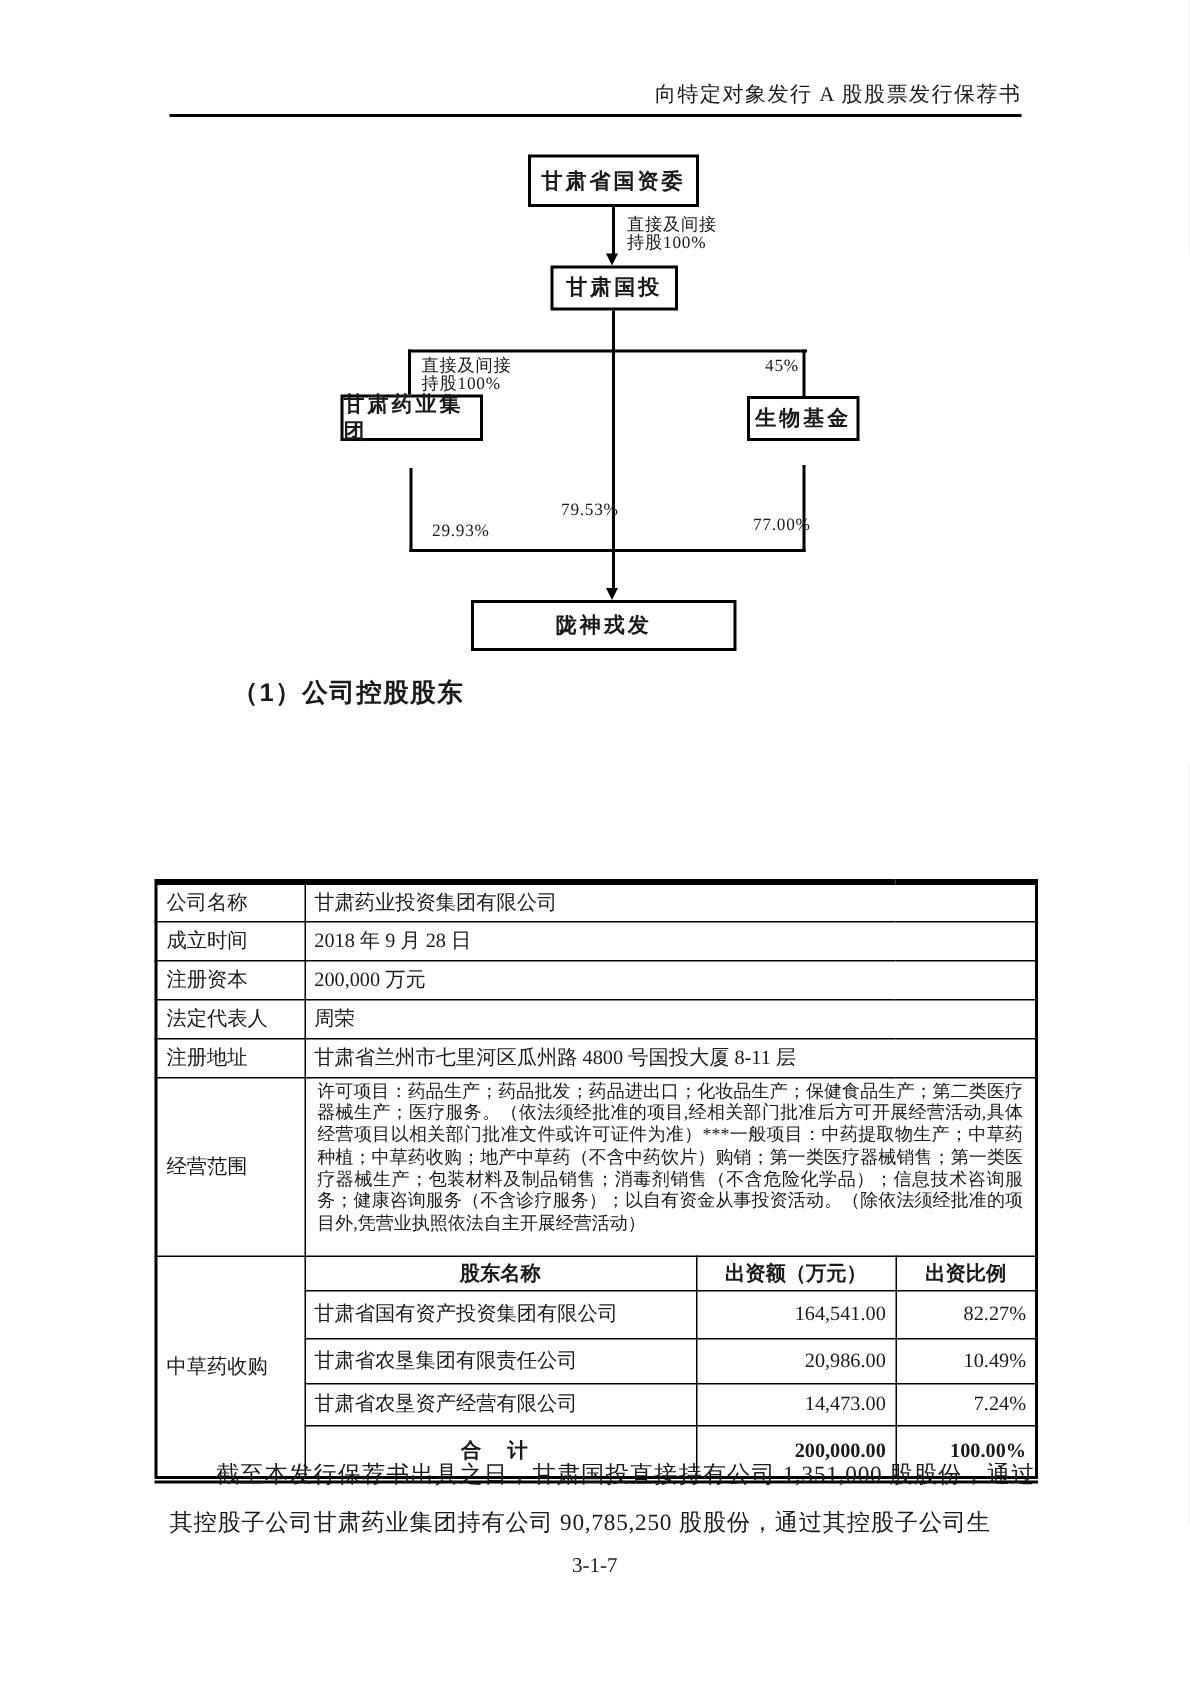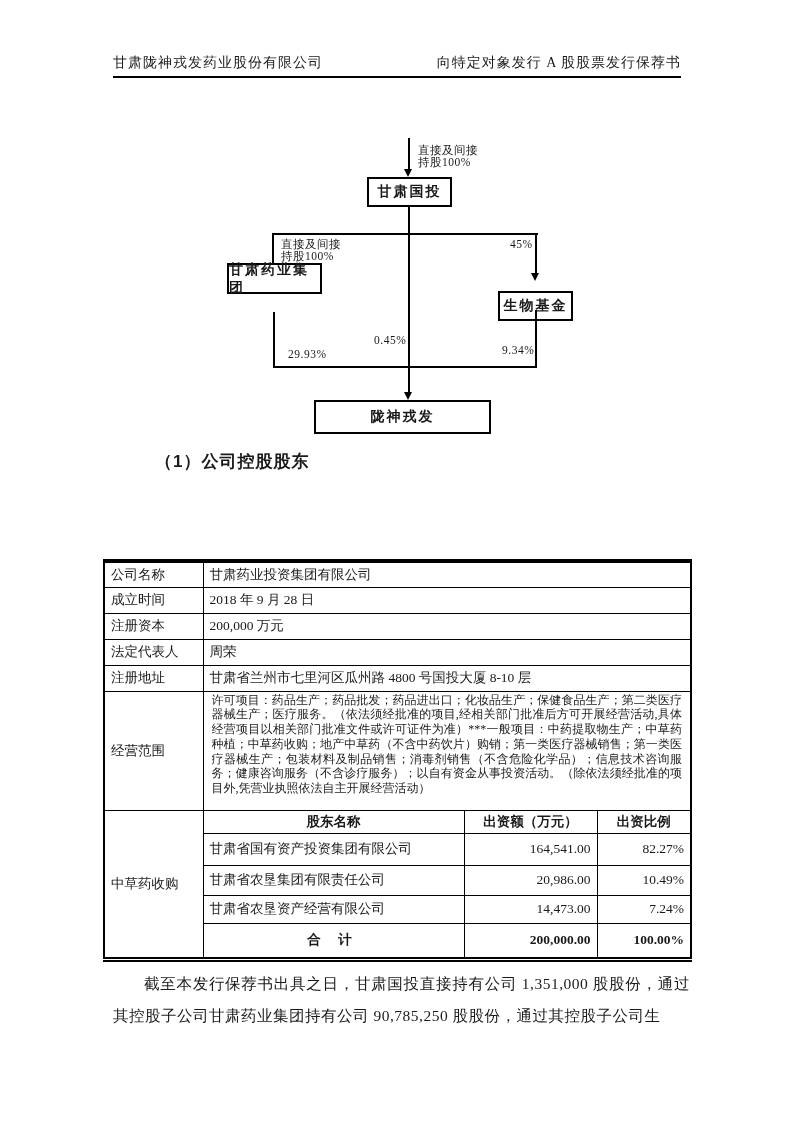--- a/index.html
+++ b/index.html
@@ -38,21 +38,21 @@
   }
   .para{
     position:absolute;left:113px;width:577px;
     font-size:15.5px;line-height:31px;text-align:justify;text-indent:31px;
     letter-spacing:0.5px;
   }
   .para1{top:483px;}
   .para2{top:968px;line-height:32px;}
   
   table.info{
-    position:absolute;left:103px;top:559px;width:587px;
+    position:absolute;left:103px;top:586px;width:587px;
     border-collapse:collapse;table-layout:fixed;
     border:2px solid #000;border-top:4px solid #000;border-bottom:5px double #000;padding-left:44px;
   }
   table.info td{
     border:1px solid #000;font-size:13.5px;vertical-align:middle;
     padding:1px 6px;overflow:hidden;
   }
   td.lbl{padding-left:12px;}
   td.val{padding-left:10px;}
   tr.r-basic{height:26px;}
@@ -73,53 +73,53 @@
   tr.r-et td{font-weight:700;}
   tr.r-et td.ename{text-align:center;padding-left:0;letter-spacing:2px;}
   
   .pageno{position:absolute;left:0;top:1037px;width:100%;text-align:center;font-size:14px;}
 </style>
 </head>
 <body>
 
 <div id="page">
 
-  <div class="hdr-left">甘肃陇神戎发药业股份有限公司</div>
   <div class="hdr-right">向特定对象发行 A 股股票发行保荐书</div>
   <div class="hdr-rule"></div>
 
+  <div class="box" style="left:352px;top:103px;width:114px;height:35px;">甘肃省国资委</div>
 
   <div class="ln" style="left:408px;top:138px;width:2px;height:33px;"></div>
   <div class="arr" style="left:404px;top:169px;"></div>
   <div class="elabel" style="left:418px;top:145px;">直接及间接
 持股100%</div>
 
   <div class="box" style="left:367px;top:177px;width:85px;height:30px;">甘肃国投</div>
 
   <div class="ln" style="left:408px;top:207px;width:2px;height:186px;"></div>
   <div class="ln" style="left:272px;top:233px;width:266px;height:2px;"></div>
   <div class="ln" style="left:272px;top:233px;width:2px;height:42px;"></div>
   <div class="ln" style="left:535px;top:233px;width:2px;height:42px;"></div>
   <div class="arr" style="left:268px;top:273px;"></div>
   <div class="arr" style="left:531px;top:273px;"></div>
 
   <div class="elabel" style="left:281px;top:239px;">直接及间接
 持股100%</div>
   <div class="elabel" style="left:510px;top:239px;">45%</div>
 
   <div class="box" style="left:227px;top:263px;width:95px;height:31px;">甘肃药业集团</div>
-  <div class="box" style="left:498px;top:291px;width:75px;height:30px;">生物基金</div>
+  <div class="box" style="left:498px;top:264px;width:75px;height:30px;">生物基金</div>
 
   <div class="ln" style="left:273px;top:312px;width:2px;height:56px;"></div>
   <div class="ln" style="left:535px;top:310px;width:2px;height:58px;"></div>
   <div class="ln" style="left:273px;top:366px;width:264px;height:2px;"></div>
 
-  <div class="elabel right" style="left:374px;top:335px;width:32px;">0.45%</div>
+  <div class="elabel right" style="left:374px;top:335px;width:32px;">79.53%</div>
   <div class="elabel" style="left:288px;top:349px;">29.93%</div>
-  <div class="elabel" style="left:502px;top:345px;">9.34%</div>
+  <div class="elabel" style="left:502px;top:345px;">77.00%</div>
 
   <div class="arr" style="left:404px;top:392px;"></div>
   <div class="box" style="left:314px;top:400px;width:177px;height:34px;">陇神戎发</div>
 
   <div class="sec-heading">（1）公司控股股东</div>
 
   <table class="info">
     <colgroup>
       <col style="width:99px;">
         <col style="width:261px;">
@@ -138,21 +138,21 @@
     <tr class="r-basic">
       <td class="lbl">注册资本</td>
       <td class="val" colspan="3">200,000 万元</td>
     </tr>
     <tr class="r-basic">
       <td class="lbl">法定代表人</td>
       <td class="val" colspan="3">周荣</td>
     </tr>
     <tr class="r-basic">
       <td class="lbl">注册地址</td>
-      <td class="val" colspan="3">甘肃省兰州市七里河区瓜州路 4800 号国投大厦 8-10 层</td>
+      <td class="val" colspan="3">甘肃省兰州市七里河区瓜州路 4800 号国投大厦 8-11 层</td>
     </tr>
     <tr class="r-scope">
       <td class="lbl">经营范围</td>
       <td class="val" colspan="3">
         <div class="scope-text">许可项目：药品生产；药品批发；药品进出口；化妆品生产；保健食品生产；第二类医疗器械生产；医疗服务。（依法须经批准的项目,经相关部门批准后方可开展经营活动,具体经营项目以相关部门批准文件或许可证件为准）***一般项目：中药提取物生产；中草药种植；中草药收购；地产中草药（不含中药饮片）购销；第一类医疗器械销售；第一类医疗器械生产；包装材料及制品销售；消毒剂销售（不含危险化学品）；信息技术咨询服务；健康咨询服务（不含诊疗服务）；以自有资金从事投资活动。（除依法须经批准的项目外,凭营业执照依法自主开展经营活动）</div>
       </td>
     </tr>
     <tr class="r-eh">
       <td class="lbl" rowspan="5">中草药收购</td>
       <td class="eh">股东名称</td>
@@ -177,14 +177,15 @@
     <tr class="r-et">
       <td class="ename">合　计</td>
       <td class="eamt">200,000.00</td>
       <td class="epct">100.00%</td>
     </tr>
   </tbody>
     </table>
 
   <div class="para para2">截至本发行保荐书出具之日，甘肃国投直接持有公司 1,351,000 股股份，通过其控股子公司甘肃药业集团持有公司 90,785,250 股股份，通过其控股子公司生</div>
 
+  <div class="pageno">3-1-7</div>
 
 </div>
 
 </body></html>

